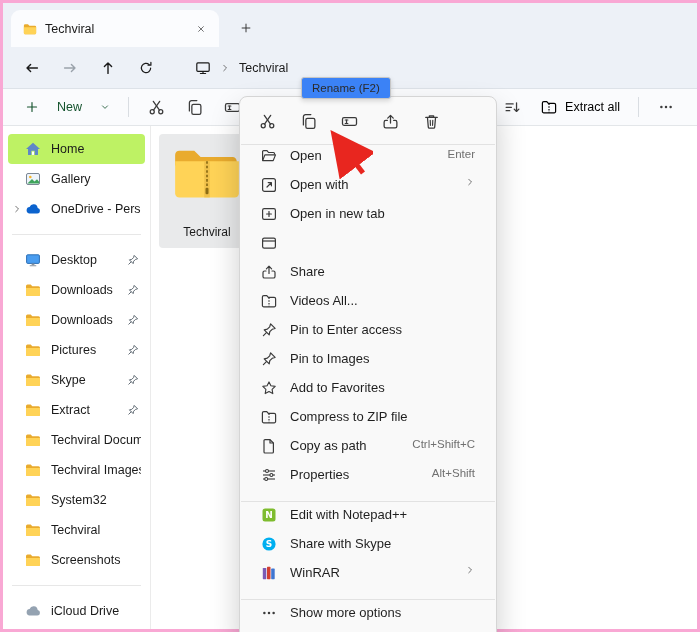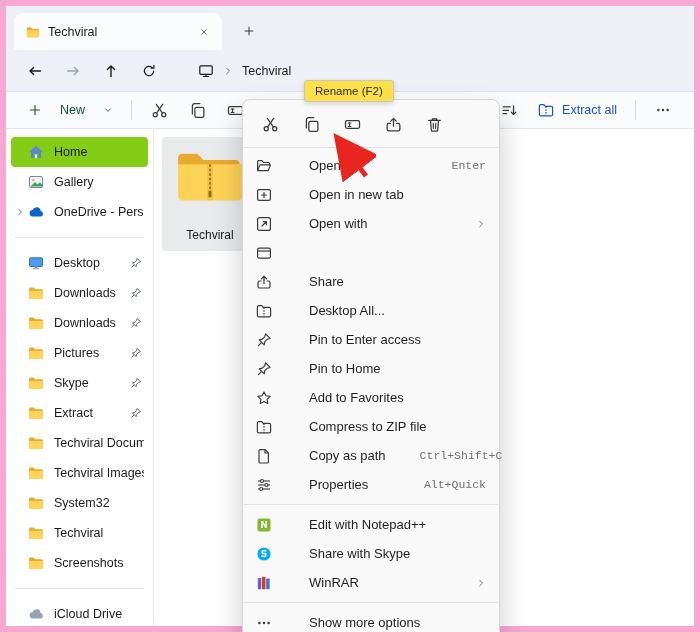--- a/index.html
+++ b/index.html
@@ -1,18 +1,18 @@
 <!DOCTYPE html>
 <html><head>
 <meta charset="utf-8">
 <style>
   * { margin:0; padding:0; box-sizing:border-box; }
   html,body { width:700px; height:632px; }
   body { font-family:"Liberation Sans", sans-serif; background:#fff; position:relative; overflow:hidden; color:#1b1b1b; }
-  .window { position:absolute; inset:0; border:6px solid #f9a8d4; background:#fff; }
+  .window { position:absolute; inset:0; border:3px solid #f9a8d4; background:#fff; }
 
   
   .titlebar { position:absolute; left:0; top:0; right:0; height:44px; background:#edf1f7; display:flex; align-items:flex-end; padding-left:8px; }
   .tab { width:208px; height:37px; background:#fbfcfe; border-radius:9px 9px 0 0; display:flex; align-items:center; gap:8px; padding:0 8px 0 12px; }
   .tab-title { font-size:12.5px; flex:1; white-space:nowrap; overflow:hidden; }
   .tab-close { width:20px; height:20px; display:flex; align-items:center; justify-content:center; border-radius:4px; color:#444; }
   .newtab-btn { width:26px; height:26px; margin:0 0 6px 14px; display:flex; align-items:center; justify-content:center; border-radius:4px; color:#333; }
 
   
   .navbar { position:absolute; left:0; top:44px; right:0; height:42px; background:#edf1f7; display:flex; align-items:center; padding:0 12px; border-bottom:1px solid #dde2e8; }
@@ -20,51 +20,51 @@
   .nav-btn.disabled { color:#9aa2ab; }
   .addressbar { display:flex; align-items:center; gap:9px; margin-left:18px; font-size:12.5px; color:#1b1b1b; padding:5px 10px; border-radius:4px; }
   .addr-chev { display:flex; color:#555; }
 
   
   .toolbar { position:absolute; left:0; top:86px; right:0; height:37px; background:#fafbfd; border-bottom:1px solid #e3e6e9; display:flex; align-items:center; padding:0 12px; }
   .new-btn { display:flex; align-items:center; gap:18px; padding:0 10px; height:30px; border-radius:4px; font-size:12.5px; color:#14532d; }
   .tool-sep { width:1px; height:20px; background:#d9dde2; margin:0 8px; }
   .tool-btn { width:38px; height:30px; display:flex; align-items:center; justify-content:center; border-radius:4px; color:#3c3c3c; }
   .toolbar-right { margin-left:auto; display:flex; align-items:center; }
-  .extract-btn { display:flex; align-items:center; gap:8px; padding:0 10px; height:30px; border-radius:4px; font-size:12.5px; color:#1d4ed8; }
+  .extract-btn { display:flex; align-items:center; gap:8px; padding:0 10px; height:30px; border-radius:4px; font-size:12.5px; color:#000000; }
 
   
   .sidebar { position:absolute; left:0; top:123px; width:148px; bottom:0; background:#fff; border-right:1px solid #ebebeb; padding-top:8px; z-index:2; }
   .sb-item { display:flex; align-items:center; height:30px; margin:0 5px; padding:0 4px 0 4px; border-radius:4px; font-size:12.5px; }
-  .sb-item.selected { background:#84cc16; }
+  .sb-item.selected { background:#bef264; }
   .sb-chev { width:13px; display:flex; align-items:center; color:#555; flex:none; }
   .sb-icon { width:18px; height:16px; margin-right:8px; display:flex; align-items:center; flex:none; }
   .sb-label { flex:1; white-space:nowrap; overflow:hidden; }
   .sb-pin { width:14px; display:flex; color:#4f5a64; flex:none; }
   .sb-sep { height:1px; background:#e7e7e7; margin:10px 9px; }
 
   
   .main-area { position:absolute; left:149px; top:123px; right:0; bottom:0; background:#fff; }
   .file-tile { position:absolute; left:7px; top:8px; width:96px; height:114px; background:#e9eaeb; border-radius:4px; display:flex; flex-direction:column; align-items:center; }
   .file-icon { margin-top:12px; width:68px; height:56px; }
   .file-label { margin-top:auto; padding-bottom:9px; font-size:12px; color:#1b1b1b; }
 
   
   .context-menu { position:absolute; left:236px; top:93px; width:258px; background:#f9f9f9; border:1px solid #d5d5d5; border-radius:8px; box-shadow:0 14px 30px rgba(0,0,0,.20); z-index:40; padding:4px 0 5px; }
   .cm-iconrow { display:flex; align-items:center; gap:7px; padding:5px 10px 6px; }
   .cm-iconbtn { width:34px; height:30px; display:flex; align-items:center; justify-content:center; border-radius:4px; color:#3a3a3a; }
   .cm-sep { height:1px; background:#e2e2e2; margin:2px 1px 3px; }
-  .menu-item { display:flex; align-items:center; height:29px; margin:0 5px; padding:0 8px; border-radius:4px; font-size:13px; color:#1f1f1f;gap:24px; }
+  .menu-item { display:flex; height:29px; margin:0 13px; padding:0 8px; border-radius:4px; font-size:13px; color:#1f1f1f; }
   .mi-icon { width:18px; height:16px; margin-right:11px; display:flex; align-items:center; color:#3a3a3a; flex:none; }
   .mi-label { flex:1; white-space:nowrap; }
-  .mi-shortcut { font-size:11.5px; color:#707070; margin-left:10px;font-family:Liberation Mono, monospace; }
+  .mi-shortcut { font-size:11.5px; color:#707070; margin-left:10px; }
   .mi-chevron { margin-left:10px; display:flex; color:#555; }
 
   
-  .tooltip { position:absolute; left:298px; top:74px; background:#fde047; border:1px solid #c6c6c6; border-radius:3px; padding:4px 10px; font-size:11.5px; color:#2b2b2b; z-index:60; box-shadow:0 2px 5px rgba(0,0,0,.15); white-space:nowrap; }
+  .tooltip { position:absolute; left:298px; top:74px; background:#3b82f6; border:1px solid #c6c6c6; border-radius:3px; padding:4px 10px; font-size:11.5px; color:#2b2b2b; z-index:60; box-shadow:0 2px 5px rgba(0,0,0,.15); white-space:nowrap; }
   .red-arrow { position:absolute; left:318px; top:120px; z-index:70; }
 
   svg.ic { width:16px; height:16px; display:block; }
   svg.ic14 { width:14px; height:14px; display:block; }
   svg.ic12 { width:12px; height:12px; display:block; }
   svg.ic10 { width:10px; height:10px; display:block; }
   svg.ic18 { width:17px; height:17px; display:block; }
   .c-onedrive { color:#0b63ce; }
   .c-icloud { color:#94a2b1; }
 </style>
@@ -553,76 +553,76 @@
           <svg class="ic">
             <use href="#i-open"></use>
           </svg>
         </span>
       <span class="mi-label">Open</span>
       <span class="mi-shortcut">Enter</span>
     </div>
     <div class="menu-item">
       <span class="mi-icon">
           <svg class="ic">
-            <use href="#i-new-tab"></use>
-          </svg>
-        </span>
-      <span class="mi-label">Open in new tab</span>
-    </div>
-    <div class="menu-item">
-      <span class="mi-icon">
-          <svg class="ic">
             <use href="#i-open-with"></use>
           </svg>
         </span>
       <span class="mi-label">Open with</span>
       <span class="mi-chevron">
           <svg class="ic10">
             <use href="#i-chev-r"></use>
           </svg>
         </span>
     </div>
     <div class="menu-item">
       <span class="mi-icon">
           <svg class="ic">
+            <use href="#i-new-tab"></use>
+          </svg>
+        </span>
+      <span class="mi-label">Open in new tab</span>
+    </div>
+    <div class="menu-item">
+      <span class="mi-icon">
+          <svg class="ic">
             <use href="#i-new-window"></use>
           </svg>
         </span>
     </div>
     <div class="menu-item">
       <span class="mi-icon">
           <svg class="ic">
             <use href="#i-share"></use>
           </svg>
         </span>
       <span class="mi-label">Share</span>
     </div>
     <div class="menu-item">
       <span class="mi-icon">
           <svg class="ic">
             <use href="#i-zip"></use>
           </svg>
         </span>
-      <span class="mi-label">Desktop All...</span>
+      <span class="mi-label">Videos All...</span>
     </div>
     <div class="menu-item">
       <span class="mi-icon">
           <svg class="ic">
             <use href="#i-pin"></use>
           </svg>
         </span>
       <span class="mi-label">Pin to Enter access</span>
     </div>
     <div class="menu-item">
       <span class="mi-icon">
           <svg class="ic">
             <use href="#i-pin"></use>
           </svg>
         </span>
-      <span class="mi-label">Pin to Home</span>
+      <span class="mi-label">Pin to Images</span>
     </div>
     <div class="menu-item">
       <span class="mi-icon">
           <svg class="ic">
             <use href="#i-star"></use>
           </svg>
         </span>
       <span class="mi-label">Add to Favorites</span>
     </div>
     <div class="menu-item">
@@ -642,21 +642,21 @@
       <span class="mi-label">Copy as path</span>
       <span class="mi-shortcut">Ctrl+Shift+C</span>
     </div>
     <div class="menu-item">
       <span class="mi-icon">
           <svg class="ic">
             <use href="#i-props"></use>
           </svg>
         </span>
       <span class="mi-label">Properties</span>
-      <span class="mi-shortcut">Alt+Quick</span>
+      <span class="mi-shortcut">Alt+Shift</span>
     </div>
     <div class="cm-sep" style="margin-top:5px;margin-bottom:5px;"></div>
     <div class="menu-item">
       <span class="mi-icon">
           <svg class="ic">
             <use href="#i-npp"></use>
           </svg>
         </span>
       <span class="mi-label">Edit with Notepad++</span>
     </div>

